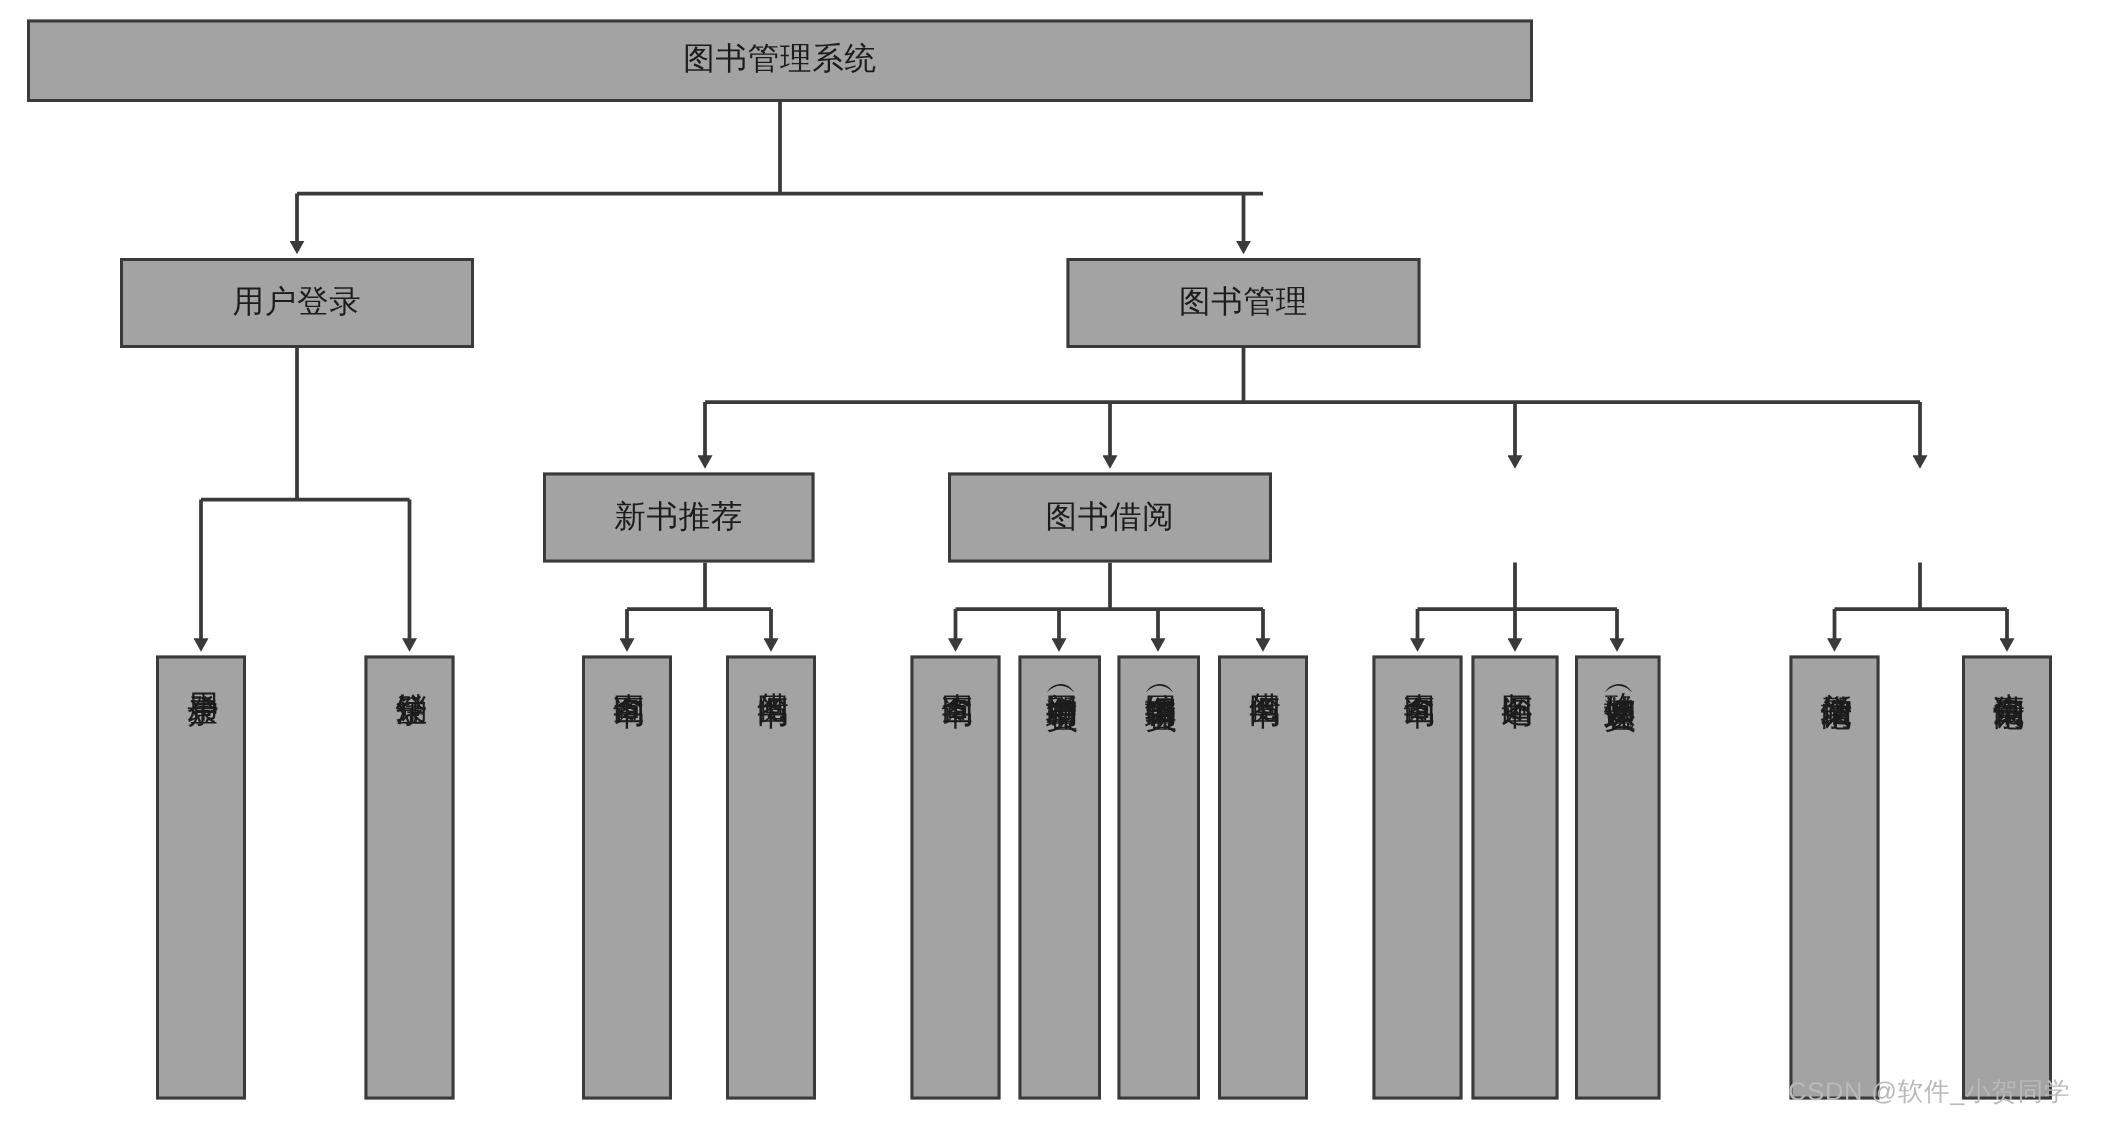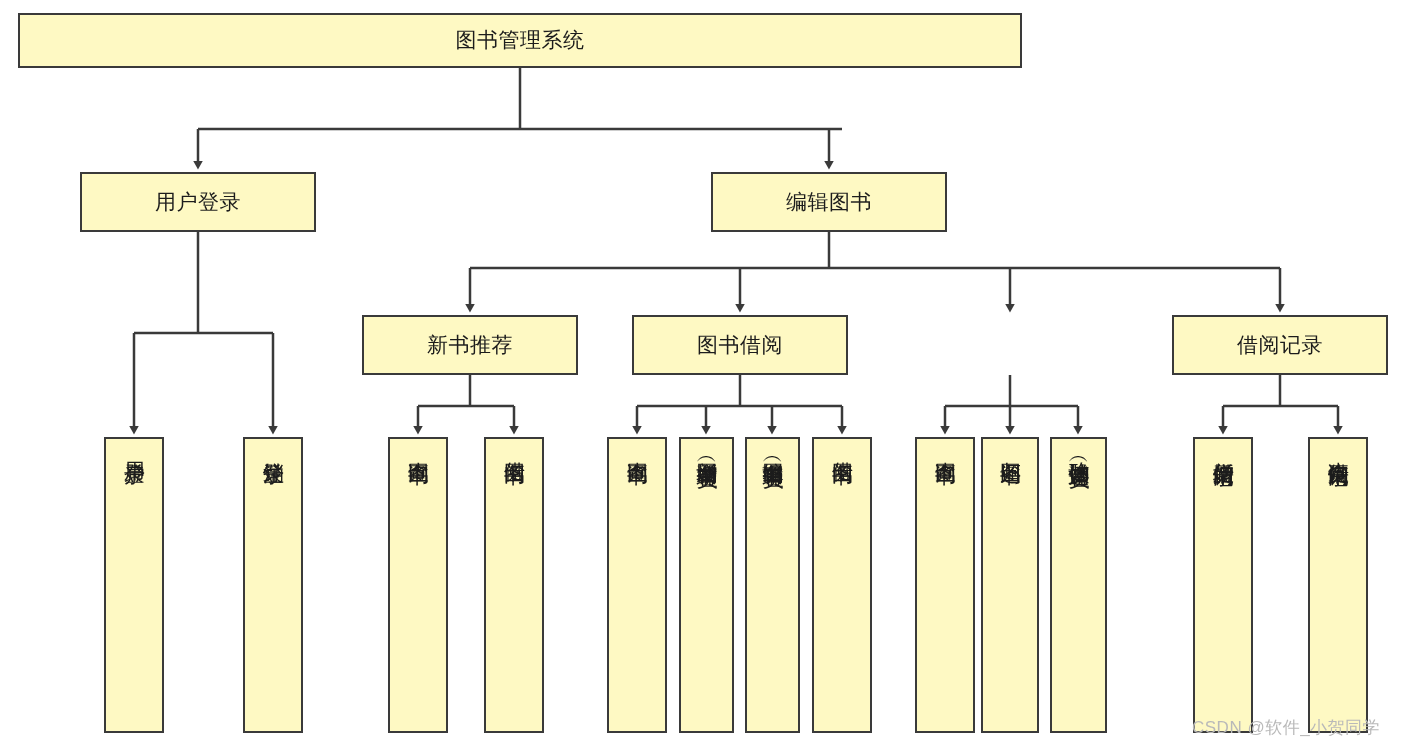--- a/index.html
+++ b/index.html
@@ -22,21 +22,21 @@
   svg#connectors {
     position: absolute;
     left: 0;
     top: 0;
     width: 1405px;
     height: 747px;
   }
   .node {
     position: absolute;
     box-sizing: border-box;
-    background: #fef9c3;
+    background: #a3a3a3;
     border: 2px solid #3a3a3a;
     display: flex;
     align-items: center;
     justify-content: center;
     color: #1c1c1c;
     line-height: 1.18;
     text-align: center;
   }
   .node.h {
     font-size: 21px;
@@ -120,31 +120,28 @@
   </svg>
 
   <div class="node h" style="left:18px; top:13px; width:1004px; height:55px;">
     <span>图书管理系统</span>
   </div>
 
   <div class="node h" style="left:80px; top:172px; width:236px; height:60px;">
     <span>用户登录</span>
   </div>
   <div class="node h" style="left:711px; top:172px; width:236px; height:60px;">
-    <span>编辑图书</span>
+    <span>图书管理</span>
   </div>
 
-  <div class="node h" style="left:362px; top:315px; width:216px; height:60px;">
+  <div class="node h" style="left:362px; top:315px; width:181px; height:60px;">
     <span>新书推荐</span>
   </div>
   <div class="node h" style="left:632px; top:315px; width:216px; height:60px;">
     <span>图书借阅</span>
-  </div>
-  <div class="node h" style="left:1172px; top:315px; width:216px; height:60px;">
-    <span>借阅记录</span>
   </div>
 
   <div class="node v" style="left:104px; top:437px; width:60px; height:296px;">
     <span class="vtext">用户登录</span>
   </div>
   <div class="node v" style="left:243px; top:437px; width:60px; height:296px;">
     <span class="vtext">注销登录</span>
   </div>
   <div class="node v" style="left:388px; top:437px; width:60px; height:296px;">
     <span class="vtext">查询图书</span>

